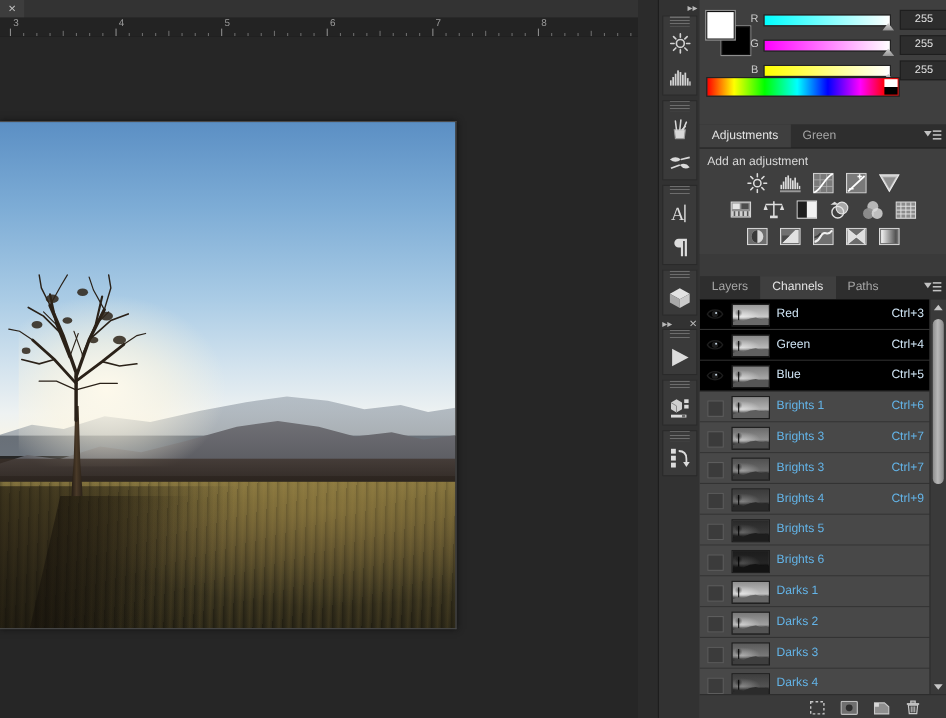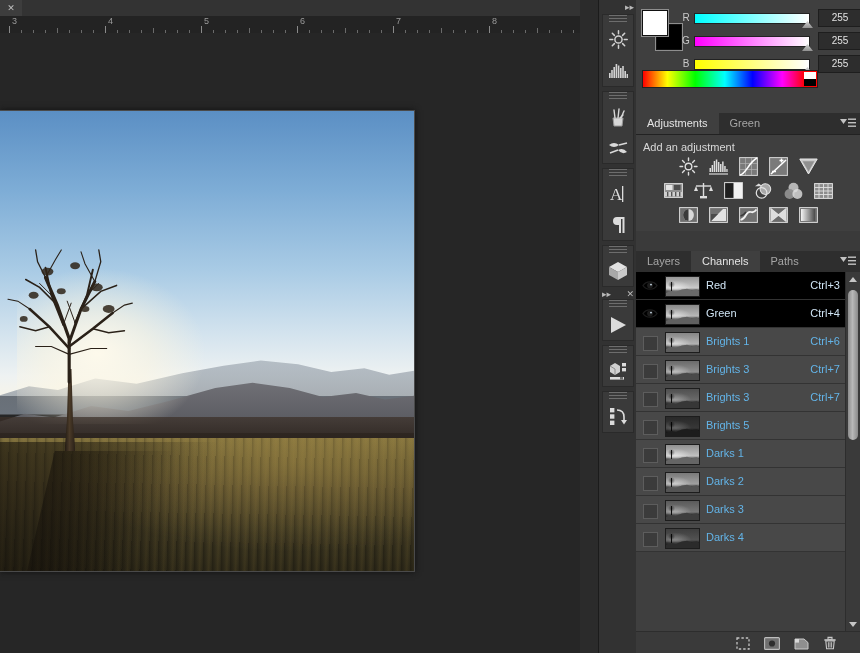--- a/index.html
+++ b/index.html
@@ -603,20 +603,36 @@
             <div class="chthumb">
               <div class="tart" style="background:linear-gradient(to bottom,rgb(138,138,138) 0%,rgb(184,184,184) 58%,rgb(120,120,120) 66%,rgb(48,48,48) 72%,rgb(29,29,29) 100%)"></div>
               <div class="tart" style="background:radial-gradient(ellipse at 28% 58%,rgba(255,255,255,0.54) 0%,rgba(255,255,255,0) 48%)"></div>
               <div class="tart" style="top:56%;background:rgb(96,96,96);clip-path:polygon(0% 62%,16% 40%,30% 52%,48% 22%,64% 12%,78% 30%,92% 20%,100% 34%,100% 100%,0% 100%)"></div>
               <div class="tart" style="left:14%;top:26%;width:4%;height:48%;background:rgb(19,19,19)"></div>
               <div class="tart" style="left:4%;top:20%;width:26%;height:40%;background:radial-gradient(circle at 50% 50%,rgba(0,0,0,0.50) 0%,rgba(0,0,0,0) 62%)"></div>
             </div>
             <div class="chname">Green</div>
             <div class="chkey">Ctrl+4</div>
           </div>
+          <div class="chrow sel">
+            <div class="cheye"><svg width="16" height="13" viewBox="0 0 16 13">
+                <path d="M1 6.5 C4 1.6 12 1.6 15 6.5 C12 11.4 4 11.4 1 6.5 Z" fill="none" stroke="#1d1d1d" stroke-width="1.3"></path>
+                <circle cx="8" cy="6.5" r="2.9" fill="#1d1d1d"></circle>
+                <circle cx="9" cy="5.6" r="0.9" fill="#cfe0ee"></circle>
+              </svg></div>
+            <div class="chthumb">
+              <div class="tart" style="background:linear-gradient(to bottom,rgb(125,125,125) 0%,rgb(166,166,166) 58%,rgb(108,108,108) 66%,rgb(43,43,43) 72%,rgb(26,26,26) 100%)"></div>
+              <div class="tart" style="background:radial-gradient(ellipse at 28% 58%,rgba(255,255,255,0.50) 0%,rgba(255,255,255,0) 48%)"></div>
+              <div class="tart" style="top:56%;background:rgb(86,86,86);clip-path:polygon(0% 62%,16% 40%,30% 52%,48% 22%,64% 12%,78% 30%,92% 20%,100% 34%,100% 100%,0% 100%)"></div>
+              <div class="tart" style="left:14%;top:26%;width:4%;height:48%;background:rgb(17,17,17)"></div>
+              <div class="tart" style="left:4%;top:20%;width:26%;height:40%;background:radial-gradient(circle at 50% 50%,rgba(0,0,0,0.50) 0%,rgba(0,0,0,0) 62%)"></div>
+            </div>
+            <div class="chname">Blue</div>
+            <div class="chkey">Ctrl+5</div>
+          </div>
           <div class="chrow">
             <div class="chbox"></div>
             <div class="chthumb">
               <div class="tart" style="background:linear-gradient(to bottom,rgb(134,134,134) 0%,rgb(179,179,179) 58%,rgb(117,117,117) 66%,rgb(47,47,47) 72%,rgb(28,28,28) 100%)"></div>
               <div class="tart" style="background:radial-gradient(ellipse at 28% 58%,rgba(255,255,255,0.53) 0%,rgba(255,255,255,0) 48%)"></div>
               <div class="tart" style="top:56%;background:rgb(94,94,94);clip-path:polygon(0% 62%,16% 40%,30% 52%,48% 22%,64% 12%,78% 30%,92% 20%,100% 34%,100% 100%,0% 100%)"></div>
               <div class="tart" style="left:14%;top:26%;width:4%;height:48%;background:rgb(19,19,19)"></div>
               <div class="tart" style="left:4%;top:20%;width:26%;height:40%;background:radial-gradient(circle at 50% 50%,rgba(0,0,0,0.50) 0%,rgba(0,0,0,0) 62%)"></div>
             </div>
             <div class="chname">Brights 1</div>
@@ -642,27 +658,50 @@
               <div class="tart" style="top:56%;background:rgb(55,55,55);clip-path:polygon(0% 62%,16% 40%,30% 52%,48% 22%,64% 12%,78% 30%,92% 20%,100% 34%,100% 100%,0% 100%)"></div>
               <div class="tart" style="left:14%;top:26%;width:4%;height:48%;background:rgb(11,11,11)"></div>
               <div class="tart" style="left:4%;top:20%;width:26%;height:40%;background:radial-gradient(circle at 50% 50%,rgba(0,0,0,0.50) 0%,rgba(0,0,0,0) 62%)"></div>
             </div>
             <div class="chname">Brights 3</div>
             <div class="chkey">Ctrl+7</div>
           </div>
           <div class="chrow">
             <div class="chbox"></div>
             <div class="chthumb">
+              <div class="tart" style="background:linear-gradient(to bottom,rgb(59,59,59) 0%,rgb(78,78,78) 58%,rgb(51,51,51) 66%,rgb(20,20,20) 72%,rgb(12,12,12) 100%)"></div>
+              <div class="tart" style="background:radial-gradient(ellipse at 28% 58%,rgba(255,255,255,0.29) 0%,rgba(255,255,255,0) 48%)"></div>
+              <div class="tart" style="top:56%;background:rgb(41,41,41);clip-path:polygon(0% 62%,16% 40%,30% 52%,48% 22%,64% 12%,78% 30%,92% 20%,100% 34%,100% 100%,0% 100%)"></div>
+              <div class="tart" style="left:14%;top:26%;width:4%;height:48%;background:rgb(8,8,8)"></div>
+              <div class="tart" style="left:4%;top:20%;width:26%;height:40%;background:radial-gradient(circle at 50% 50%,rgba(0,0,0,0.50) 0%,rgba(0,0,0,0) 62%)"></div>
+            </div>
+            <div class="chname">Brights 4</div>
+            <div class="chkey">Ctrl+9</div>
+          </div>
+          <div class="chrow">
+            <div class="chbox"></div>
+            <div class="chthumb">
               <div class="tart" style="background:linear-gradient(to bottom,rgb(41,41,41) 0%,rgb(55,55,55) 58%,rgb(36,36,36) 66%,rgb(14,14,14) 72%,rgb(8,8,8) 100%)"></div>
               <div class="tart" style="background:radial-gradient(ellipse at 28% 58%,rgba(255,255,255,0.23) 0%,rgba(255,255,255,0) 48%)"></div>
               <div class="tart" style="top:56%;background:rgb(29,29,29);clip-path:polygon(0% 62%,16% 40%,30% 52%,48% 22%,64% 12%,78% 30%,92% 20%,100% 34%,100% 100%,0% 100%)"></div>
               <div class="tart" style="left:14%;top:26%;width:4%;height:48%;background:rgb(6,6,6)"></div>
               <div class="tart" style="left:4%;top:20%;width:26%;height:40%;background:radial-gradient(circle at 50% 50%,rgba(0,0,0,0.50) 0%,rgba(0,0,0,0) 62%)"></div>
             </div>
             <div class="chname">Brights 5</div>
+          </div>
+          <div class="chrow">
+            <div class="chbox"></div>
+            <div class="chthumb">
+              <div class="tart" style="background:linear-gradient(to bottom,rgb(28,28,28) 0%,rgb(37,37,37) 58%,rgb(24,24,24) 66%,rgb(10,10,10) 72%,rgb(6,6,6) 100%)"></div>
+              <div class="tart" style="background:radial-gradient(ellipse at 28% 58%,rgba(255,255,255,0.19) 0%,rgba(255,255,255,0) 48%)"></div>
+              <div class="tart" style="top:56%;background:rgb(19,19,19);clip-path:polygon(0% 62%,16% 40%,30% 52%,48% 22%,64% 12%,78% 30%,92% 20%,100% 34%,100% 100%,0% 100%)"></div>
+              <div class="tart" style="left:14%;top:26%;width:4%;height:48%;background:rgb(4,4,4)"></div>
+              <div class="tart" style="left:4%;top:20%;width:26%;height:40%;background:radial-gradient(circle at 50% 50%,rgba(0,0,0,0.50) 0%,rgba(0,0,0,0) 62%)"></div>
+            </div>
+            <div class="chname">Brights 6</div>
           </div>
           <div class="chrow">
             <div class="chbox"></div>
             <div class="chthumb">
               <div class="tart" style="background:linear-gradient(to bottom,rgb(145,145,145) 0%,rgb(193,193,193) 58%,rgb(126,126,126) 66%,rgb(50,50,50) 72%,rgb(30,30,30) 100%)"></div>
               <div class="tart" style="background:radial-gradient(ellipse at 28% 58%,rgba(255,255,255,0.56) 0%,rgba(255,255,255,0) 48%)"></div>
               <div class="tart" style="top:56%;background:rgb(101,101,101);clip-path:polygon(0% 62%,16% 40%,30% 52%,48% 22%,64% 12%,78% 30%,92% 20%,100% 34%,100% 100%,0% 100%)"></div>
               <div class="tart" style="left:14%;top:26%;width:4%;height:48%;background:rgb(20,20,20)"></div>
               <div class="tart" style="left:4%;top:20%;width:26%;height:40%;background:radial-gradient(circle at 50% 50%,rgba(0,0,0,0.50) 0%,rgba(0,0,0,0) 62%)"></div>
             </div>

